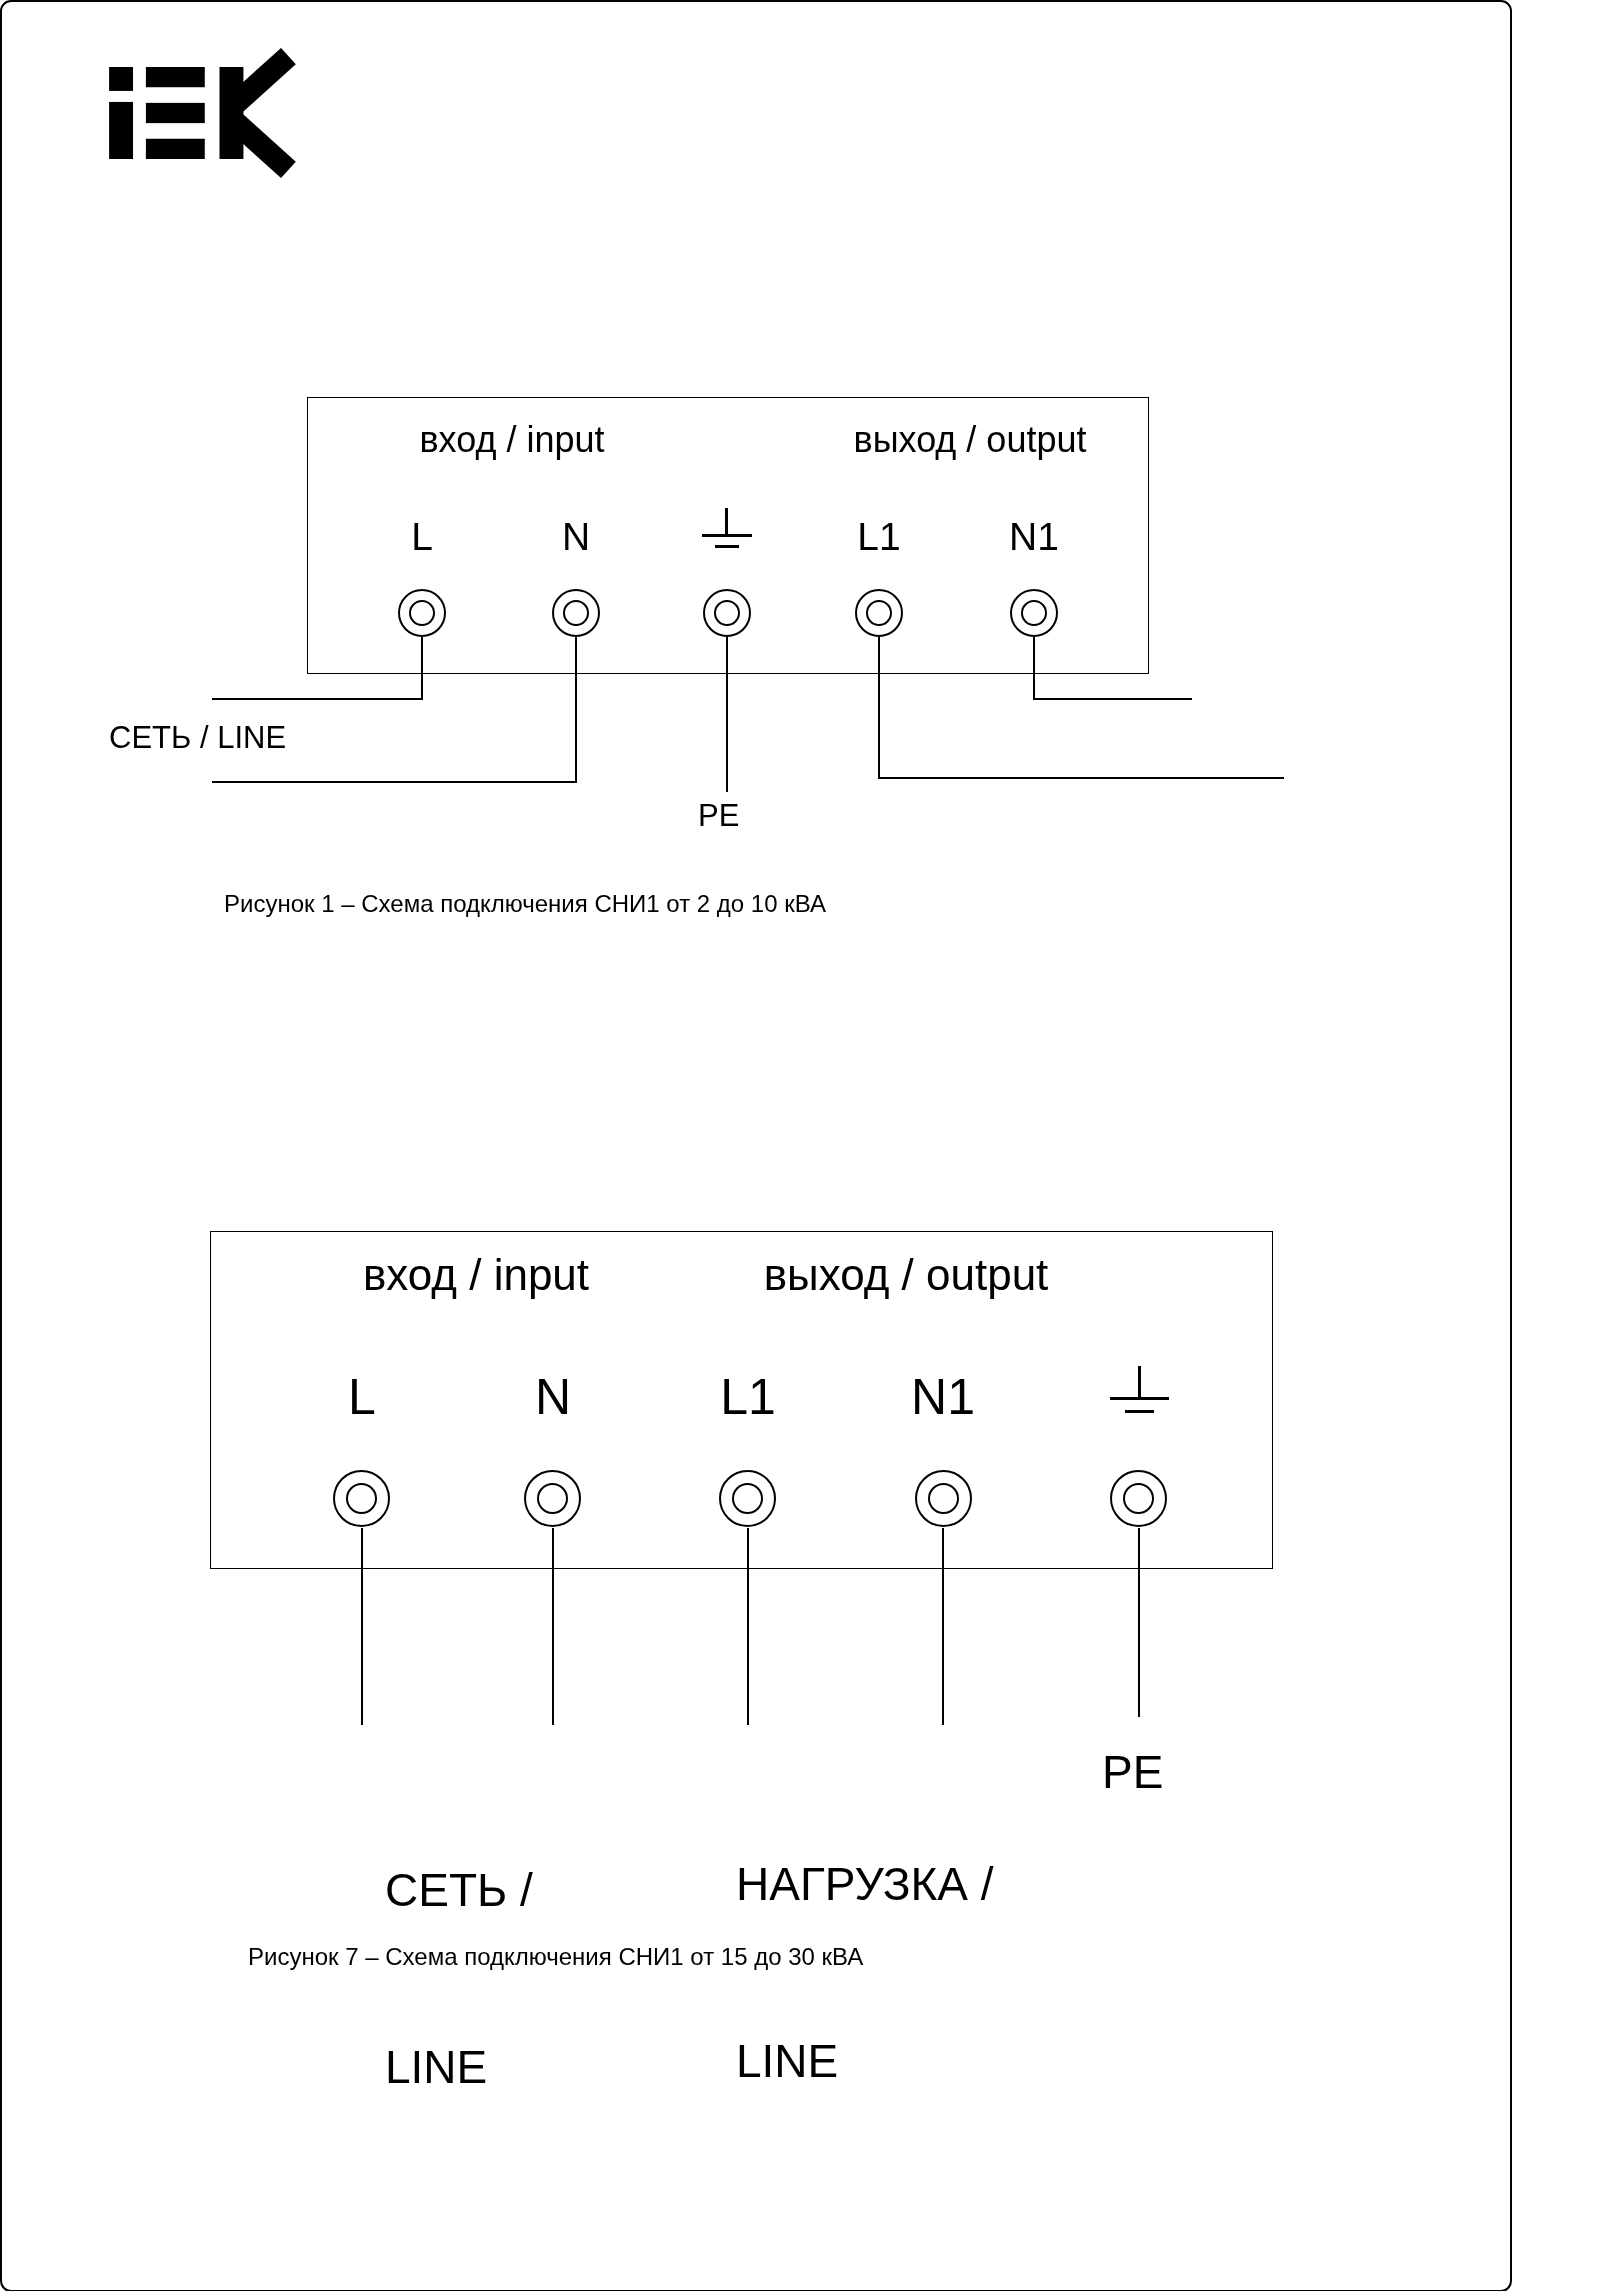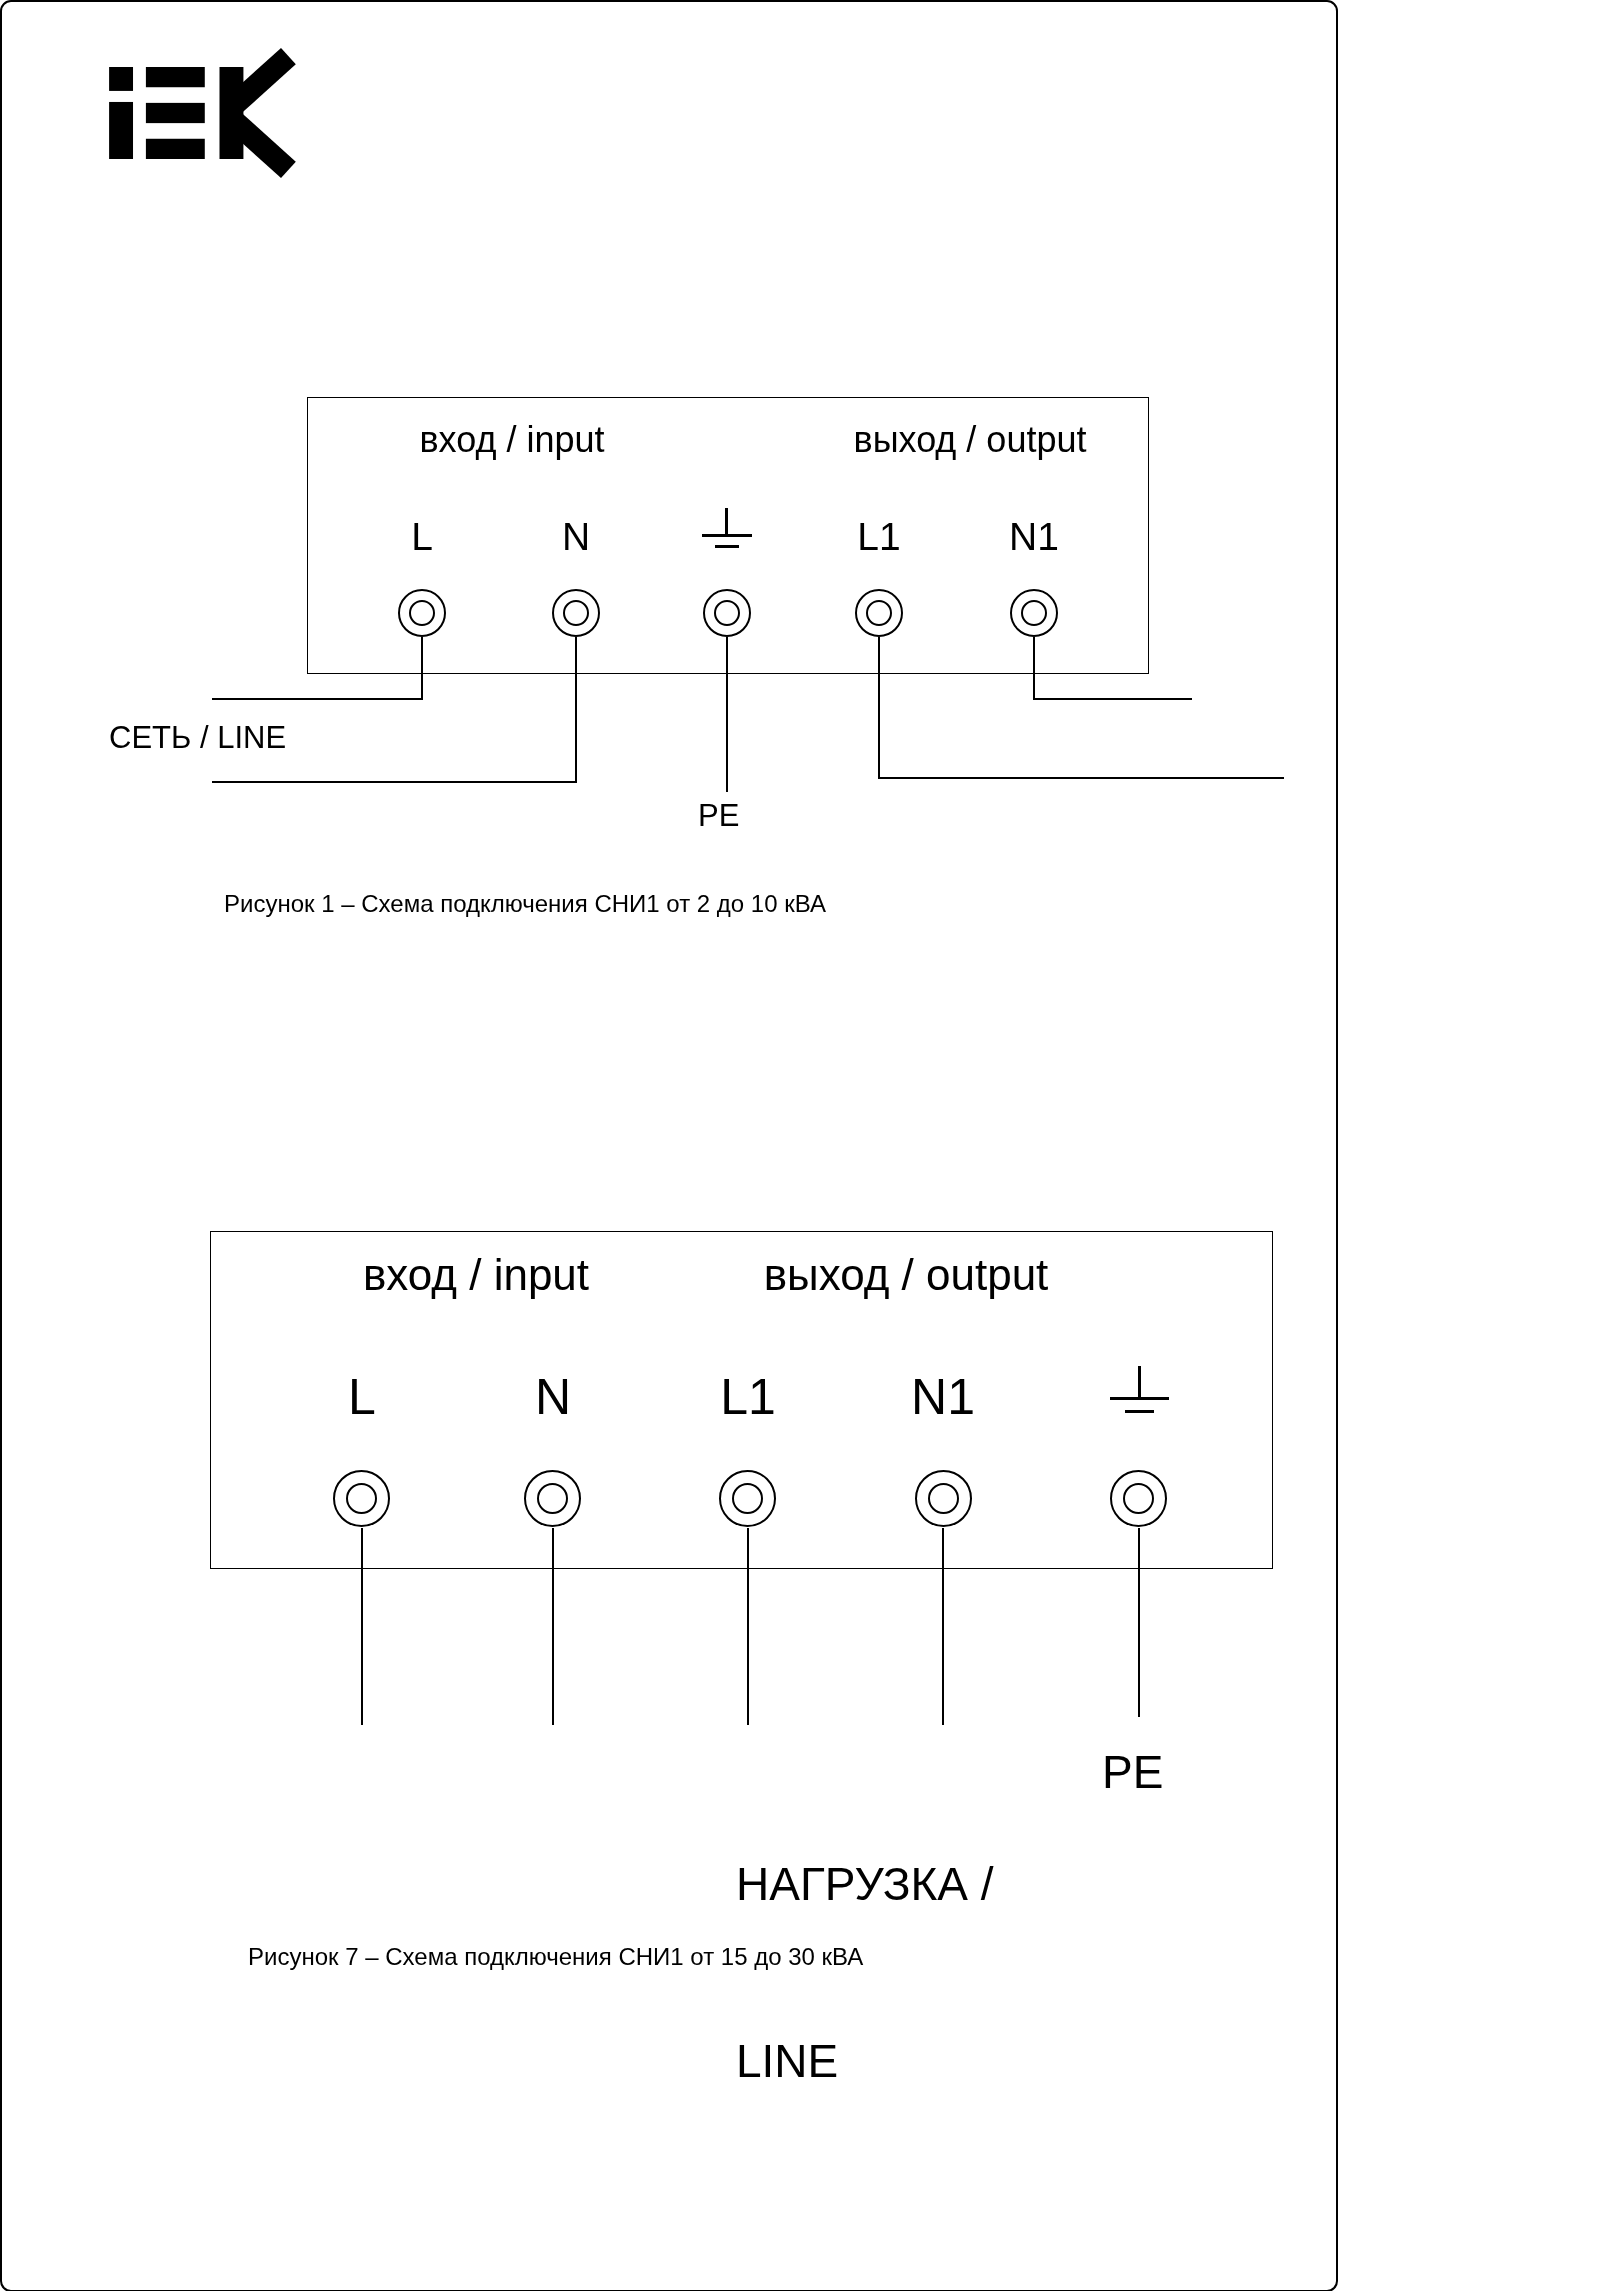--- a/index.html
+++ b/index.html
@@ -1,21 +1,21 @@
 <!DOCTYPE html>
 <html style="font-size:14.8px"><head>
 <meta charset="utf-8">
 <style>
   * { margin: 0; padding: 0; box-sizing: border-box; }
   html, body { background: #ffffff; }
   body { font-family: "Liberation Sans", sans-serif; color: #000; }
 
   .page {
     position: relative;
-    width: 1338px;
+    width: 1512px;
     height: 2292px;
     background: #ffffff;
     border: 2.8px solid #000;
     border-radius: 11px;
     overflow: hidden;
   }
 
   .abs  { position: absolute; }
   .line { position: absolute; background: #000; }
   .txt  { position: absolute; color: #000; white-space: pre; }
@@ -144,20 +144,24 @@
   <div class="term t-f2" style="left:1108px; top:1468px;">
       <div class="inner"></div>
     </div>
 
   <div class="line" style="left:359px;  top:1526px; width:1.8px; height:197px;"></div>
   <div class="line" style="left:550px;  top:1526px; width:1.8px; height:197px;"></div>
   <div class="line" style="left:745px;  top:1526px; width:1.8px; height:197px;"></div>
   <div class="line" style="left:940px; top:1526px; width:1.8px; height:197px;"></div>
   <div class="line" style="left:1136px; top:1526px; width:1.8px; height:189px;"></div>
 
+  <div class="txt out2" style="left:383px; top:1741px;">
+    <div>СЕТЬ /</div>
+    <div>LINE</div>
+  </div>
   <div class="txt out2" style="left:706px; top:1735px;margin-left:28px;">
     <div>НАГРУЗКА /</div>
     <div>LINE</div>
   </div>
   <div class="txt out2" style="left:1100px; top:1741px;">PE</div>
 
   <div class="txt cap" style="left:222px; top:1941px;">Рисунок 7 – Схема подключения СНИ1 от 15 до 30 кВА</div>
 
 </div>
 

